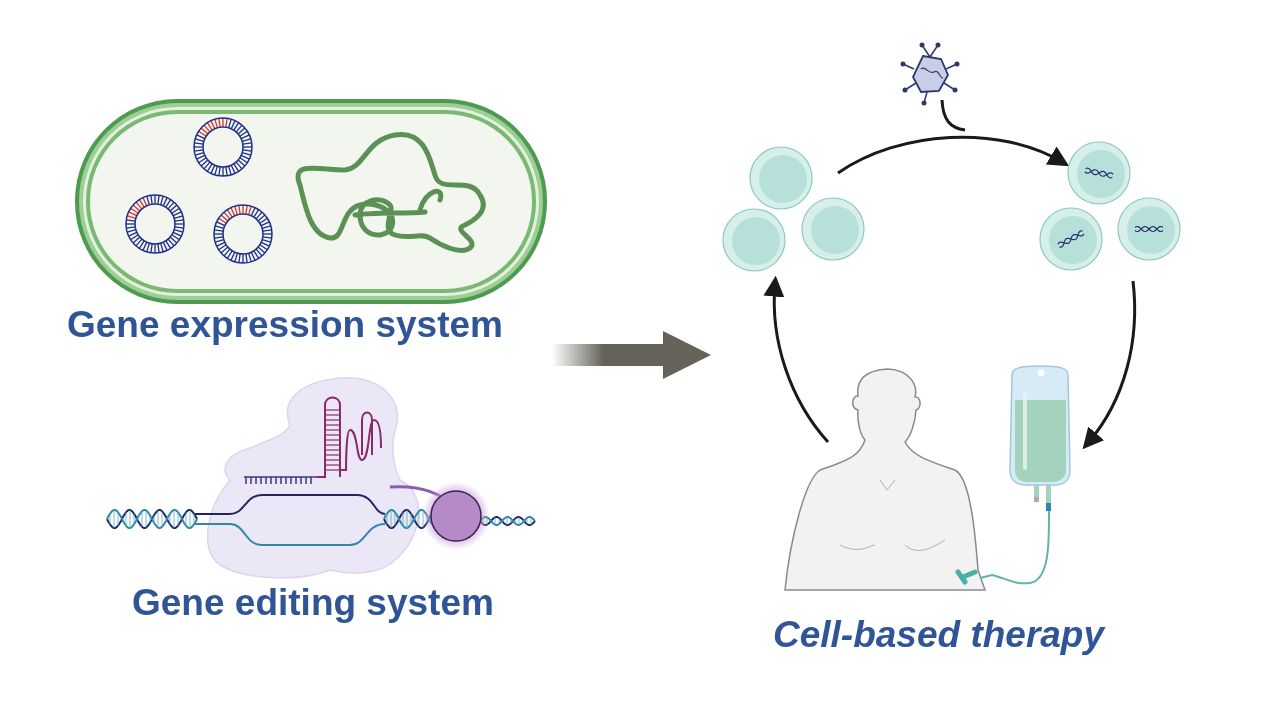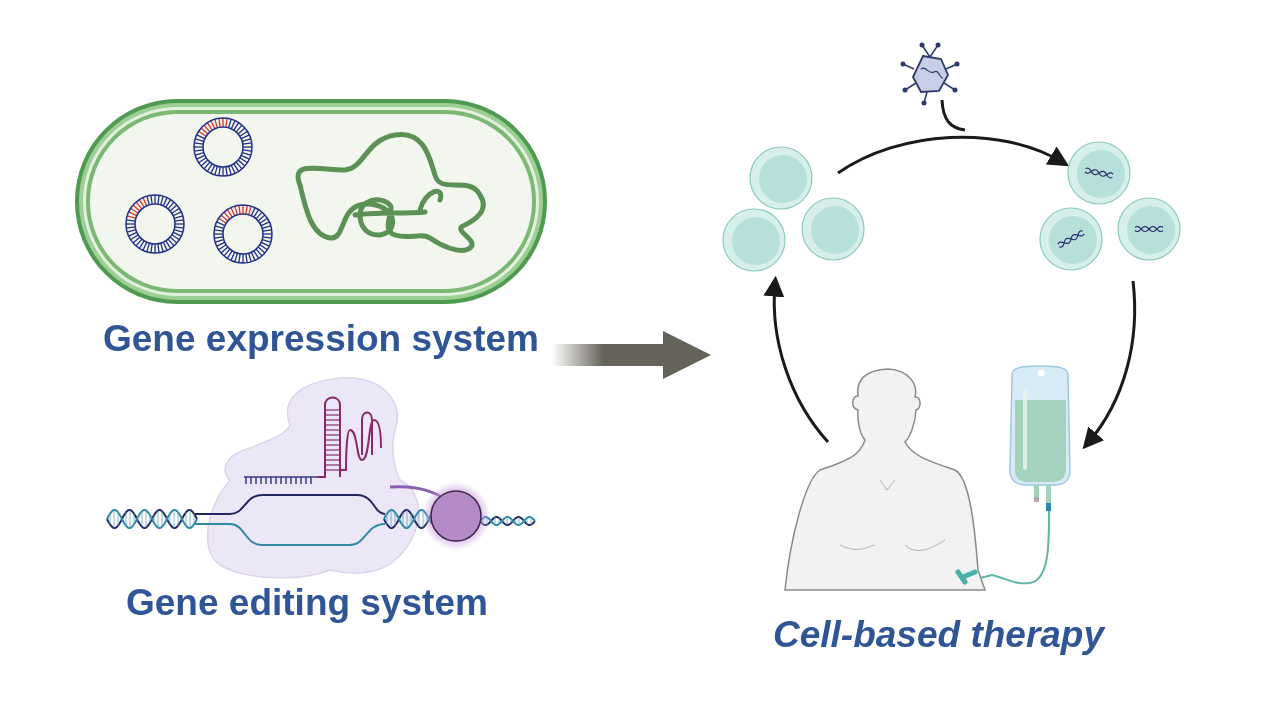--- a/index.html
+++ b/index.html
@@ -372,15 +372,15 @@
     <rect x="1034" y="485" width="5" height="14" fill="#a3d3bd"></rect>
     <rect x="1034" y="497" width="5" height="5" fill="#b0a8a8"></rect>
     <rect x="1046" y="485" width="5" height="18" fill="#a3d3bd"></rect>
     <rect x="1046" y="503" width="5" height="8" fill="#2d86b0"></rect>
   </g>
   <path d="M1049,511 C1049,540 1050,580 1030,583 C1015,585 1005,578 992,575 L980,578" fill="none" stroke="#5fb5a6" stroke-width="2"></path>
   <path d="M963,577 L975,572 M958,572 L965,582" stroke="#4ab0a5" stroke-width="5" stroke-linecap="round"></path>
 
 </svg>
 
-<div class="label" style="left:67px; top:318px;margin-left:36px;">Gene expression system</div>
-<div class="label" style="left:126px; top:582px;">Gene editing system</div>
+<div class="label" style="left:67px; top:304px;">Gene expression system</div>
+<div class="label" style="left:132px; top:582px;">Gene editing system</div>
 <div class="label" style="left:773px; top:614px;font-style:italic;">Cell-based therapy</div>
 
 </body></html>

